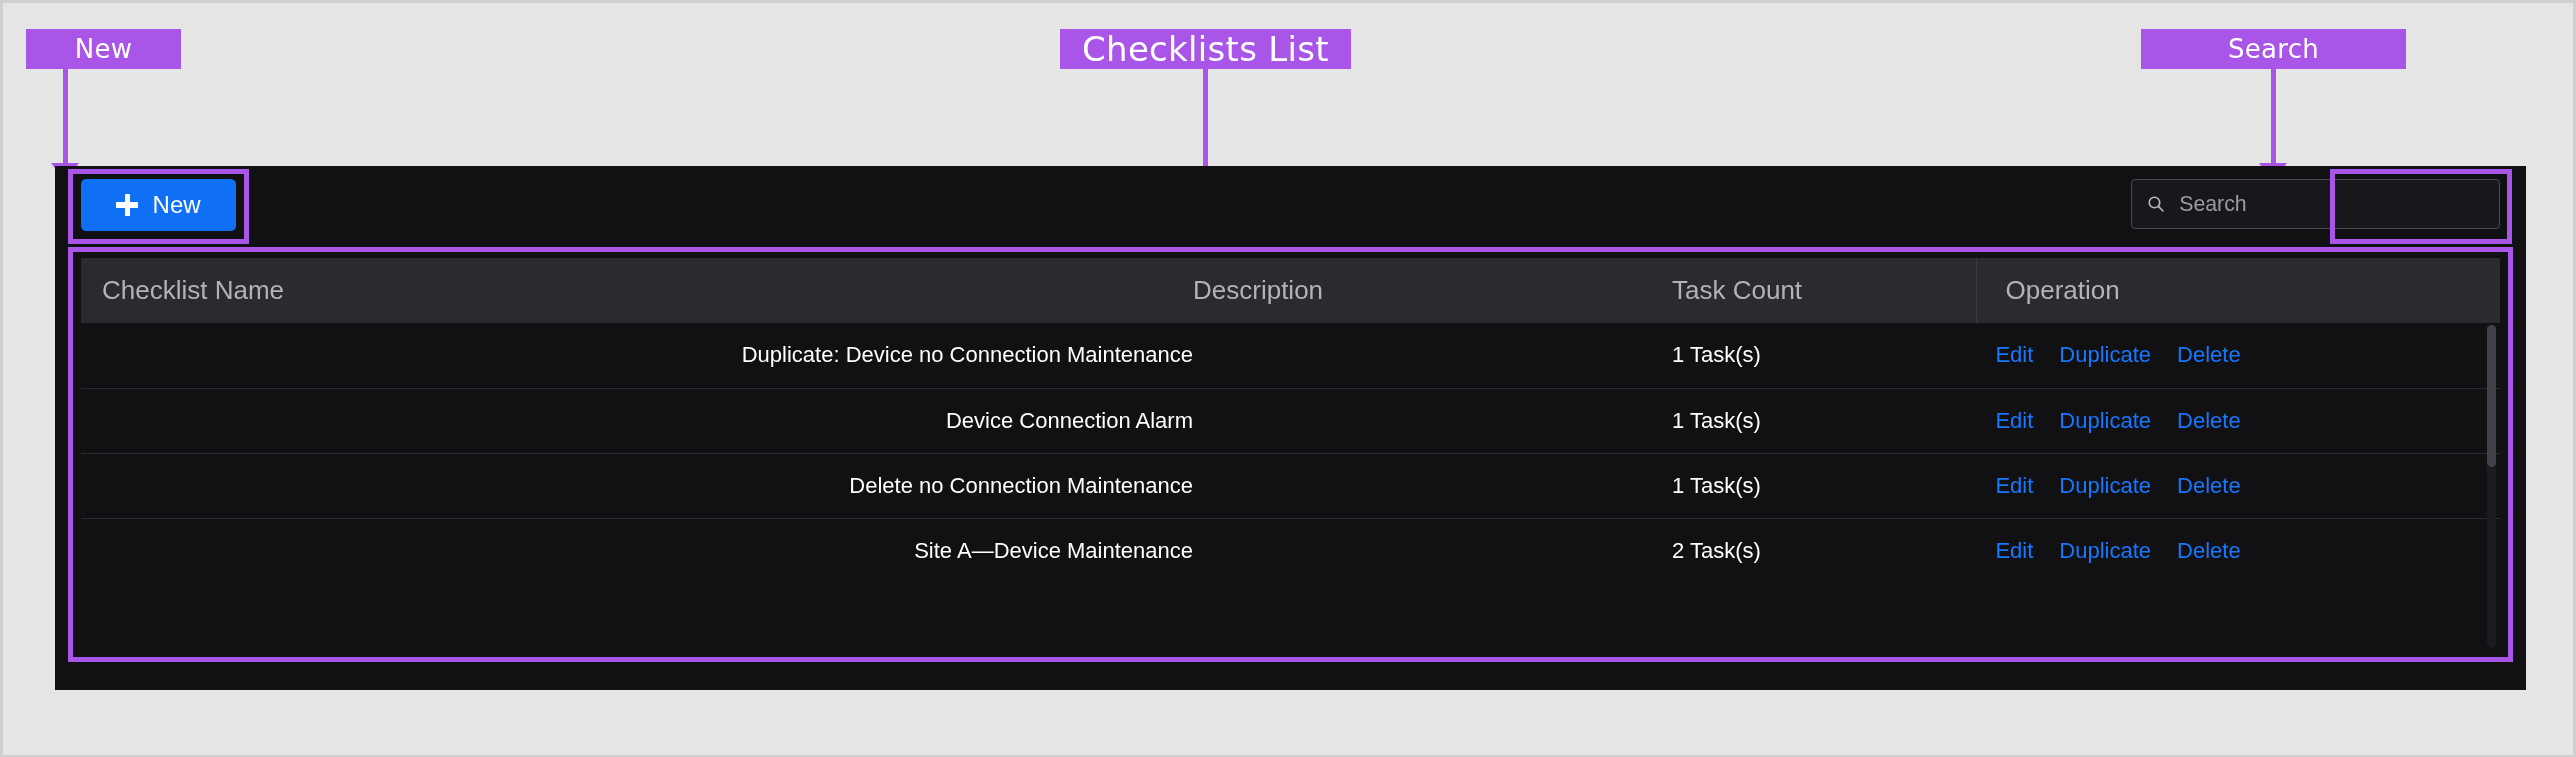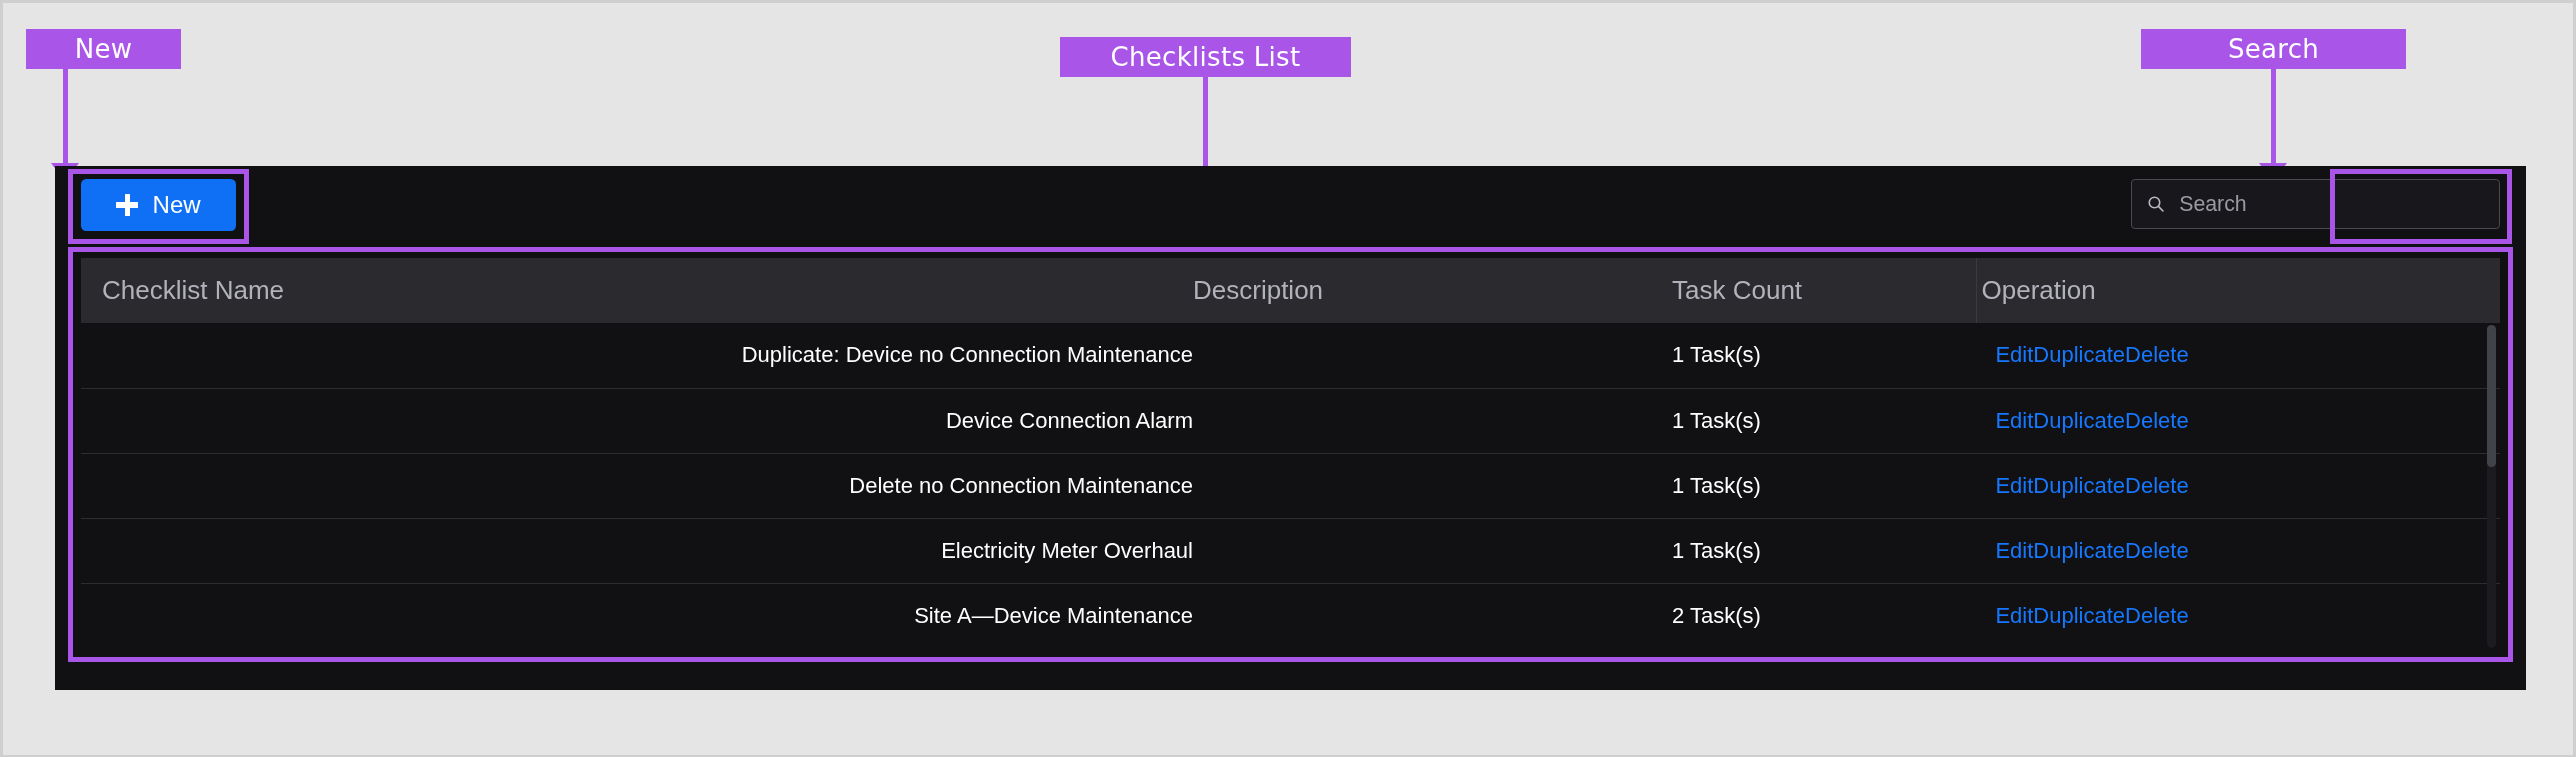--- a/index.html
+++ b/index.html
@@ -164,21 +164,21 @@
     font-size: 26px;
     font-weight: 400;
     text-align: left;
     height: 65px;
     padding: 0;
     box-sizing: border-box;
   }
   table#checklists thead th.col-name { padding-left: 21px; }
   table#checklists thead th.col-ops {
     border-left: 1.3px solid #3a3a41;
-    padding-left: 5px;
+    padding-left: 29px;
   }
   table#checklists tbody td {
     background: #111114;
     color: #ffffff;
     font-size: 22px;
     height: 65px;
     padding: 0;
     box-sizing: border-box;
     border-bottom: 1.3px solid #2c2c32;
     vertical-align: middle;
@@ -188,20 +188,21 @@
   table#checklists tbody td.col-ops { padding-left: 19.4px; }
 
   .col-name  { width: 1112px; }
   .col-desc  { width: 479px; }
   .col-count { width: 304px; }
   .col-ops   { width: 524px; }
 
   .ops {
     display: flex;
     align-items: center;
+    gap: 26px;
     text-align: center;
   }
   .op-link {
     color: #1677ff;
     font-size: 22px;
     text-decoration: none;
     cursor: pointer;
     white-space: nowrap;
   }
 
@@ -236,21 +237,21 @@
 <body>
 
 <div id="screen">
 
   <div class="callout" style="left:23px; top:26px; width:155px; height:40px; font-size:26px;">
     <span>New</span>
   </div>
   <div class="callout-stem" style="left:60px; top:66px; height:94px;"></div>
   <div class="callout-arrow" style="left:48px; top:160px;"></div>
 
-  <div class="callout" style="left:1057px; top:34px; width:291px; height:40px; font-size:26px;">
+  <div class="callout" style="left:1057px; top:26px; width:291px; height:40px; font-size:34px;">
     <span>Checklists List</span>
   </div>
   <div class="callout-stem" style="left:1200px; top:66px; height:167px;"></div>
   <div class="callout-arrow" style="left:1188px; top:233px;"></div>
 
   <div class="callout" style="left:2138px; top:26px; width:265px; height:40px; font-size:26px;">
     <span>Search</span>
   </div>
   <div class="callout-stem" style="left:2268px; top:66px; height:94px;"></div>
   <div class="callout-arrow" style="left:2256px; top:160px;"></div>
@@ -319,32 +320,20 @@
               <td class="col-count">1 Task(s)</td>
               <td class="col-ops">
                 <div class="ops">
                   <span class="op-link">Edit</span>
                   <span class="op-link">Duplicate</span>
                   <span class="op-link">Delete</span>
                 </div>
               </td>
             </tr>
             <tr>
-              <td class="col-name">Electricity Meter Overhaul</td>
-              <td class="col-desc"></td>
-              <td class="col-count">1 Task(s)</td>
-              <td class="col-ops">
-                <div class="ops">
-                  <span class="op-link">Edit</span>
-                  <span class="op-link">Duplicate</span>
-                  <span class="op-link">Delete</span>
-                </div>
-              </td>
-            </tr>
-            <tr>
               <td class="col-name">Site A—Device Maintenance</td>
               <td class="col-desc"></td>
               <td class="col-count">2 Task(s)</td>
               <td class="col-ops">
                 <div class="ops">
                   <span class="op-link">Edit</span>
                   <span class="op-link">Duplicate</span>
                   <span class="op-link">Delete</span>
                 </div>
               </td>

